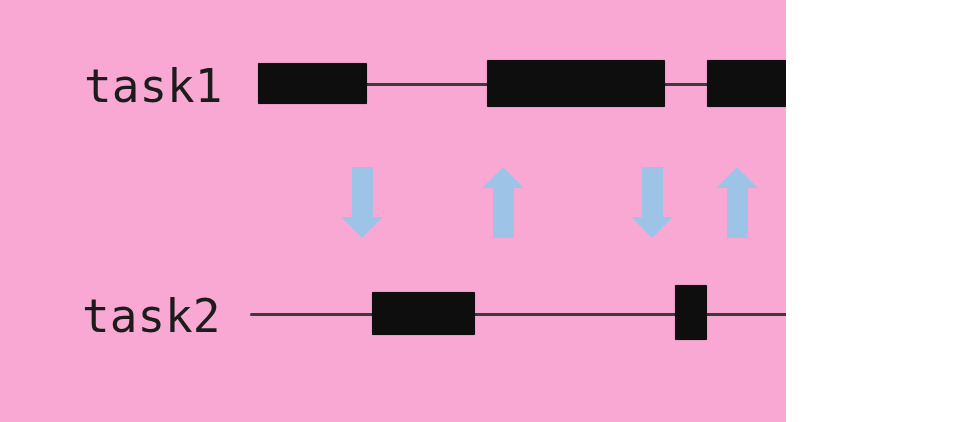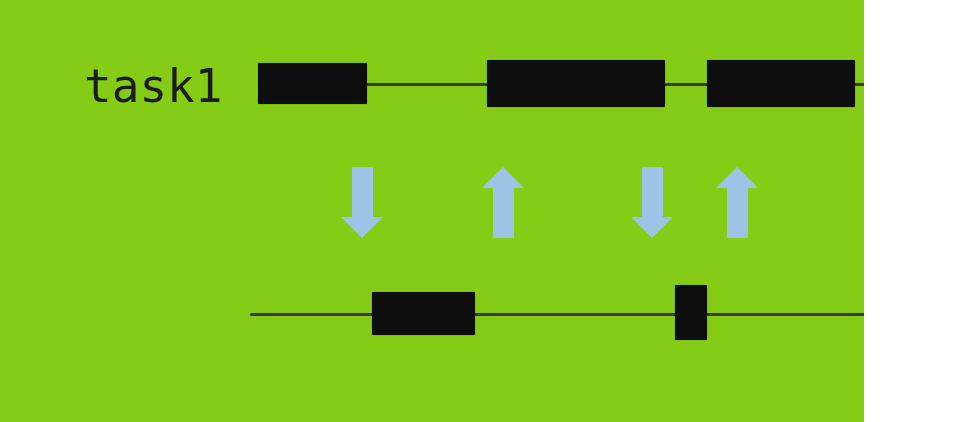--- a/index.html
+++ b/index.html
@@ -45,26 +45,27 @@
   }
   .arrow .head {
     position: absolute;
     width: 0;
     height: 0;
   }
 </style>
 </head>
 <body>
 
-<div id="figure" style="width: 864px; height: 422px; background: #84cc16;">
+<div id="figure" style="width: 786px; height: 422px; background: #f9a8d4;">
     <div class="track-label" style="left: 84px; top: 86px; color: rgb(28, 28, 28);">task1</div>
     <div class="track-line" style="left: 258px; top: 82.5px; width: 607px; height: 3px; background: rgb(59, 59, 59);"></div>
     <div class="exon" style="left: 258px; top: 63px; width: 109px; height: 41px; background: rgb(14, 14, 14);"></div>
     <div class="exon" style="left: 487px; top: 60px; width: 178px; height: 47px; background: rgb(14, 14, 14);"></div>
     <div class="exon" style="left: 707px; top: 60px; width: 148px; height: 47px; background: rgb(14, 14, 14);"></div>
+    <div class="track-label" style="left: 82px; top: 316px; color: rgb(28, 28, 28);">task2</div>
     <div class="track-line" style="left: 250px; top: 312.5px; width: 617px; height: 3px; background: rgb(59, 59, 59);"></div>
     <div class="exon" style="left: 372px; top: 292px; width: 103px; height: 43px; background: rgb(14, 14, 14);"></div>
     <div class="exon" style="left: 675px; top: 285px; width: 32px; height: 55px; background: rgb(14, 14, 14);"></div>
     <div class="arrow" style="left: 341px; top: 167px; width: 42px; height: 71px;">
       <div class="shaft" style="left: 10.5px; width: 21px; height: 50px; background: rgb(157, 195, 230); top: 0px;"></div>
       <div class="head" style="left: 0px; border-left: 21px solid transparent; border-right: 21px solid transparent; top: 50px; border-top: 21px solid rgb(157, 195, 230);"></div>
     </div>
     <div class="arrow" style="left: 482px; top: 167px; width: 42px; height: 71px;">
       <div class="shaft" style="left: 10.5px; width: 21px; height: 50px; background: rgb(157, 195, 230); top: 21px;"></div>
       <div class="head" style="left: 0px; border-left: 21px solid transparent; border-right: 21px solid transparent; top: 0px; border-bottom: 21px solid rgb(157, 195, 230);"></div>

